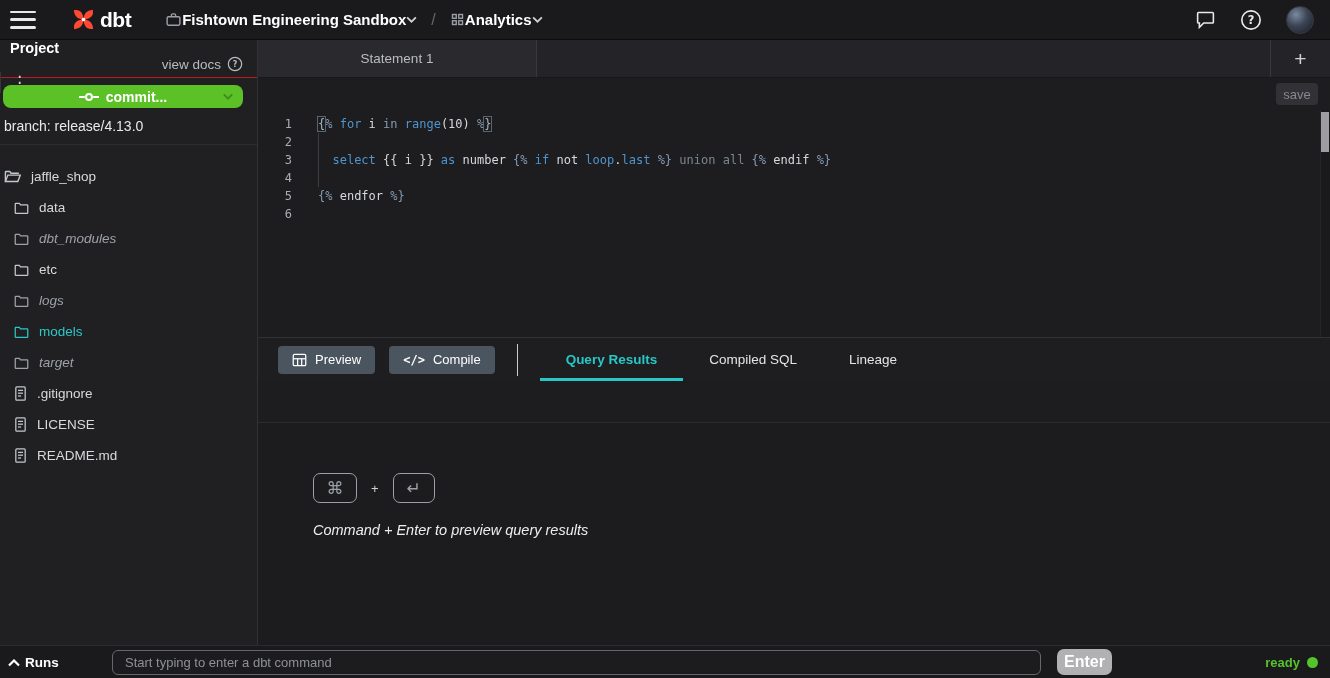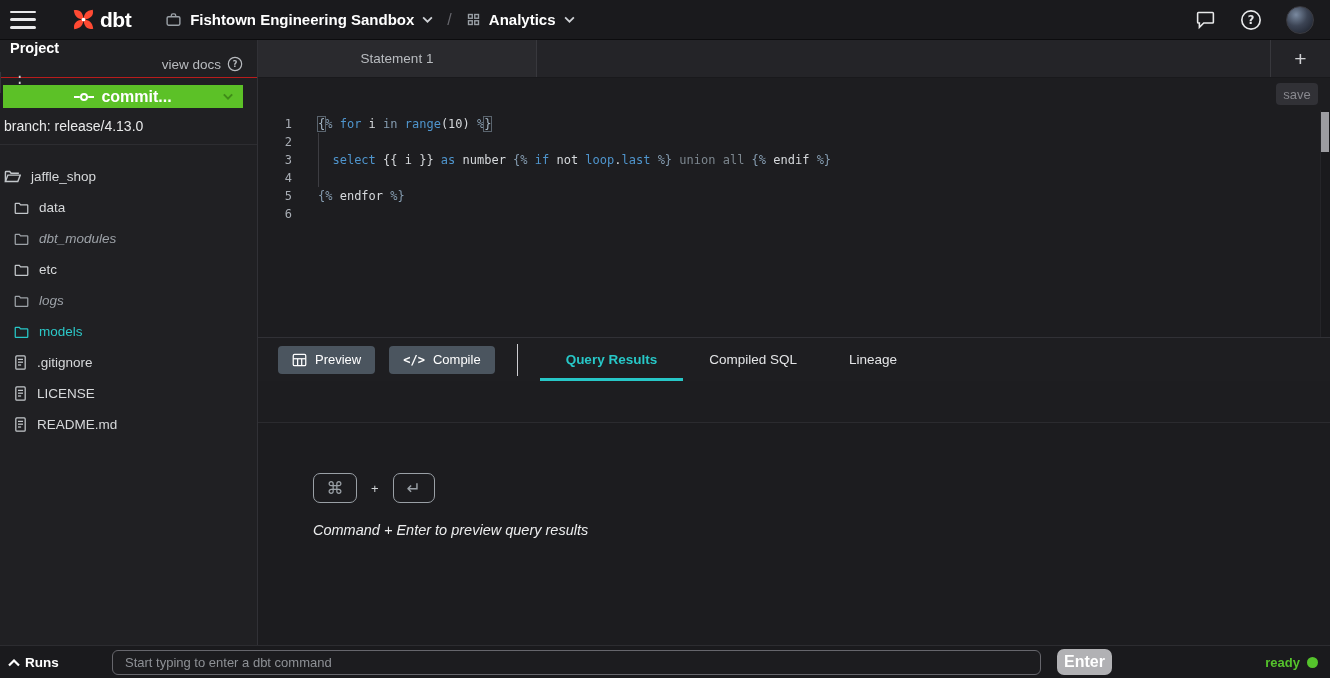--- a/index.html
+++ b/index.html
@@ -9,41 +9,41 @@
 
   
   .topbar { position:absolute; left:0; top:0; width:1330px; height:40px;
     background:#1a1a1d; border-bottom:1px solid #0c0c0e;
     display:flex; align-items:center; padding:0 16px 0 10px; }
   .hamburger { width:26px; height:18px; display:flex; flex-direction:column;
     justify-content:space-between; cursor:pointer; }
   .hamburger span { height:2.6px; background:#e9e9eb; border-radius:2px; }
   .logo { display:flex; align-items:center; gap:3px; margin-left:34px; }
   .logo-word { color:#fff; font-weight:bold; font-size:21px; letter-spacing:-0.5px; }
-  .crumb { display:flex; align-items:center; gap:8px; margin-left:34px; cursor:pointer; }
+  .crumb { display:flex; align-items:center; margin-left:34px; cursor:pointer; }
   .crumb-label { color:#fff; font-weight:bold; font-size:15px; }
   .slash { color:#66666c; font-size:16px; margin:0 14px; }
   .top-right { margin-left:auto; display:flex; align-items:center; gap:24px; }
   .avatar { width:28px; height:28px; border-radius:50%;
     background:radial-gradient(circle at 35% 30%, #7a8aa0 0%, #3c4454 45%, #181c26 100%);
     border:1px solid #3a3a40; }
 
   
   .sidebar { position:absolute; left:0; top:40px; width:258px; height:605px;
     background:#202023; border-right:1px solid #313136; display:flex; flex-direction:column; }
   .sb-header { height:38px; display:flex; align-items:stretch; border-bottom:1px solid #b91c1c;flex-direction:column; }
   .sb-title { display:flex; align-items:center; padding-left:10px; color:#fff;
     font-weight:bold; font-size:14.5px; }
   .sb-docs { margin-left:auto; display:flex; align-items:center; gap:6px; color:#b8bbbf;
     font-size:13.5px; padding-right:14px; cursor:pointer; }
   .sb-kebab { width:38px; border-left:1px solid #36363b; display:flex; align-items:center;
     justify-content:center; color:#cfcfd3; font-size:17px; cursor:pointer; }
-  .commit-btn { margin:7px 14px 2px 3px; height:23px; border-radius:0;
+  .commit-btn { margin:7px 14px 2px 3px; height:23px; border-radius:8px;
     display:flex; align-items:center; justify-content:center; gap:7px;
-    color:#fff; font-weight:bold; font-size:16px; cursor:pointer; position:relative; }
+    color:#fff; font-weight:bold; font-size:14px; cursor:pointer; position:relative; }
   .commit-btn .chev { position:absolute; right:10px; top:8px; }
   .branch { color:#e8e9ea; font-size:14px; padding:8px 4px 10px 4px; }
   .sb-div { border-bottom:1px solid #2d2d31; }
   .tree { padding-top:13px; flex:1; overflow:hidden; }
   .tree-row { height:25px; display:flex; align-items:center; gap:10px; cursor:pointer;
     color:#d7d9db; font-size:13.5px;margin-top:6px; }
   .tree-row.italic { font-style:italic; color:#9da2a8; }
   .tree-row.active { color:#2cc8c8; }
   .tree-row svg { flex:0 0 auto; }
 
@@ -248,20 +248,28 @@
           <span>logs</span>
         </div>
         <div class="tree-row active" style="padding-left: 14px;">
           <span style="display: inline-flex;">
             <svg width="15" height="14" viewBox="0 0 24 20" fill="none" stroke="#27c7c7" stroke-width="2">
               <path d="M2 17.5 V3.5 a1 1 0 0 1 1-1 h5.5 l2 2.5 H21 a1 1 0 0 1 1 1 V17.5 a1 1 0 0 1 -1 1 H3 a1 1 0 0 1 -1-1 Z"></path>
             </svg>
           </span>
           <span>models</span>
         </div>
+        <div class="tree-row italic" style="padding-left: 14px;">
+          <span style="display: inline-flex;">
+            <svg width="15" height="14" viewBox="0 0 24 20" fill="none" stroke="#9da2a8" stroke-width="2">
+              <path d="M2 17.5 V3.5 a1 1 0 0 1 1-1 h5.5 l2 2.5 H21 a1 1 0 0 1 1 1 V17.5 a1 1 0 0 1 -1 1 H3 a1 1 0 0 1 -1-1 Z"></path>
+            </svg>
+          </span>
+          <span>target</span>
+        </div>
         <div class="tree-row" style="padding-left: 14px;">
           <span style="display: inline-flex;">
             <svg width="13" height="15" viewBox="0 0 20 24" fill="none" stroke="#c3c7cb" stroke-width="2">
               <rect x="2.5" y="1.5" width="15" height="21" rx="1.5"></rect>
               <line x1="6" y1="7" x2="14" y2="7"></line>
               <line x1="6" y1="11.5" x2="14" y2="11.5"></line>
               <line x1="6" y1="16" x2="11" y2="16"></line>
             </svg>
           </span>
           <span>.gitignore</span>

